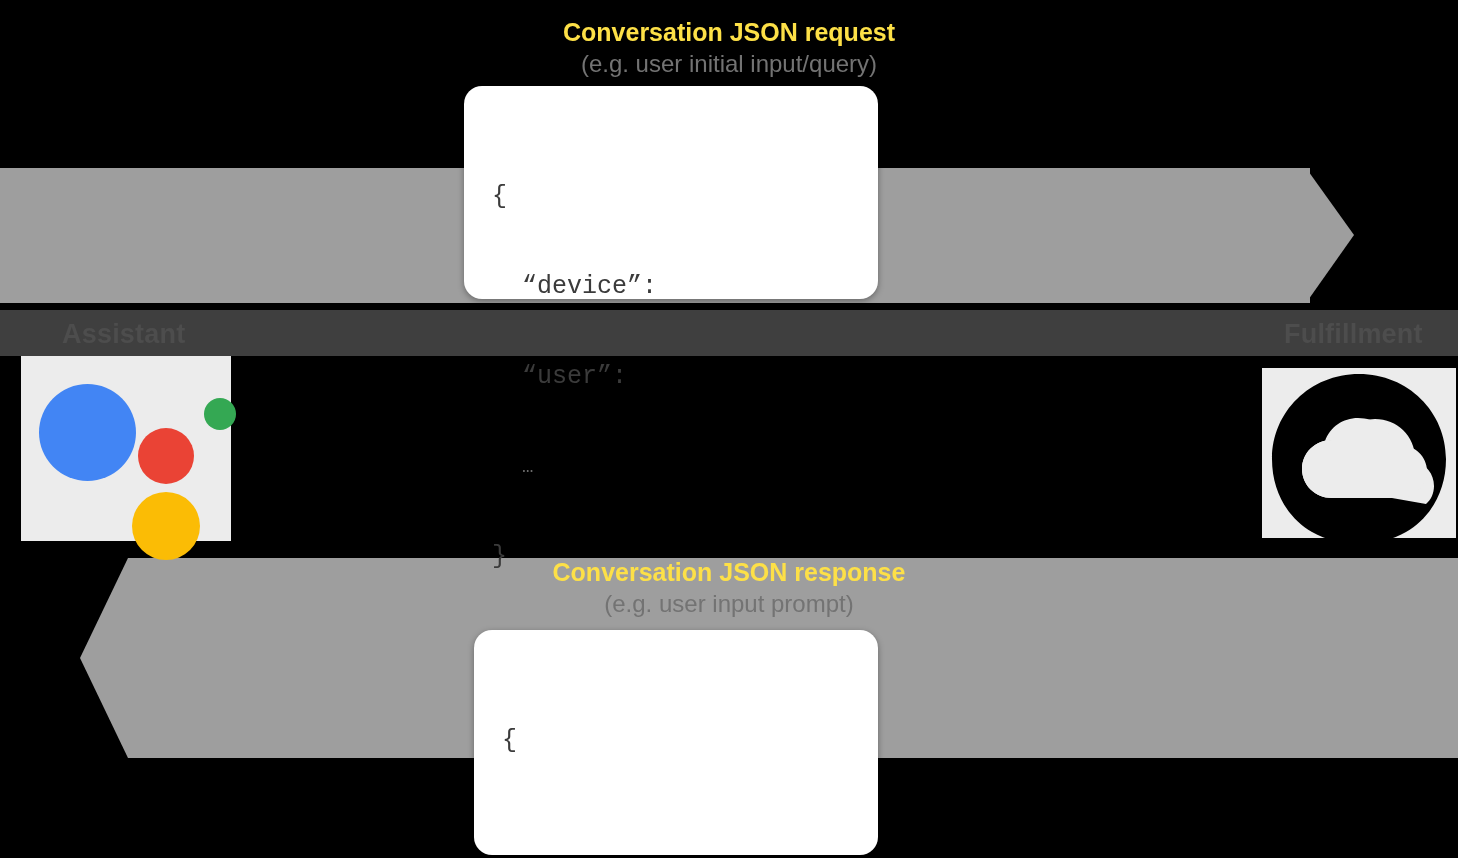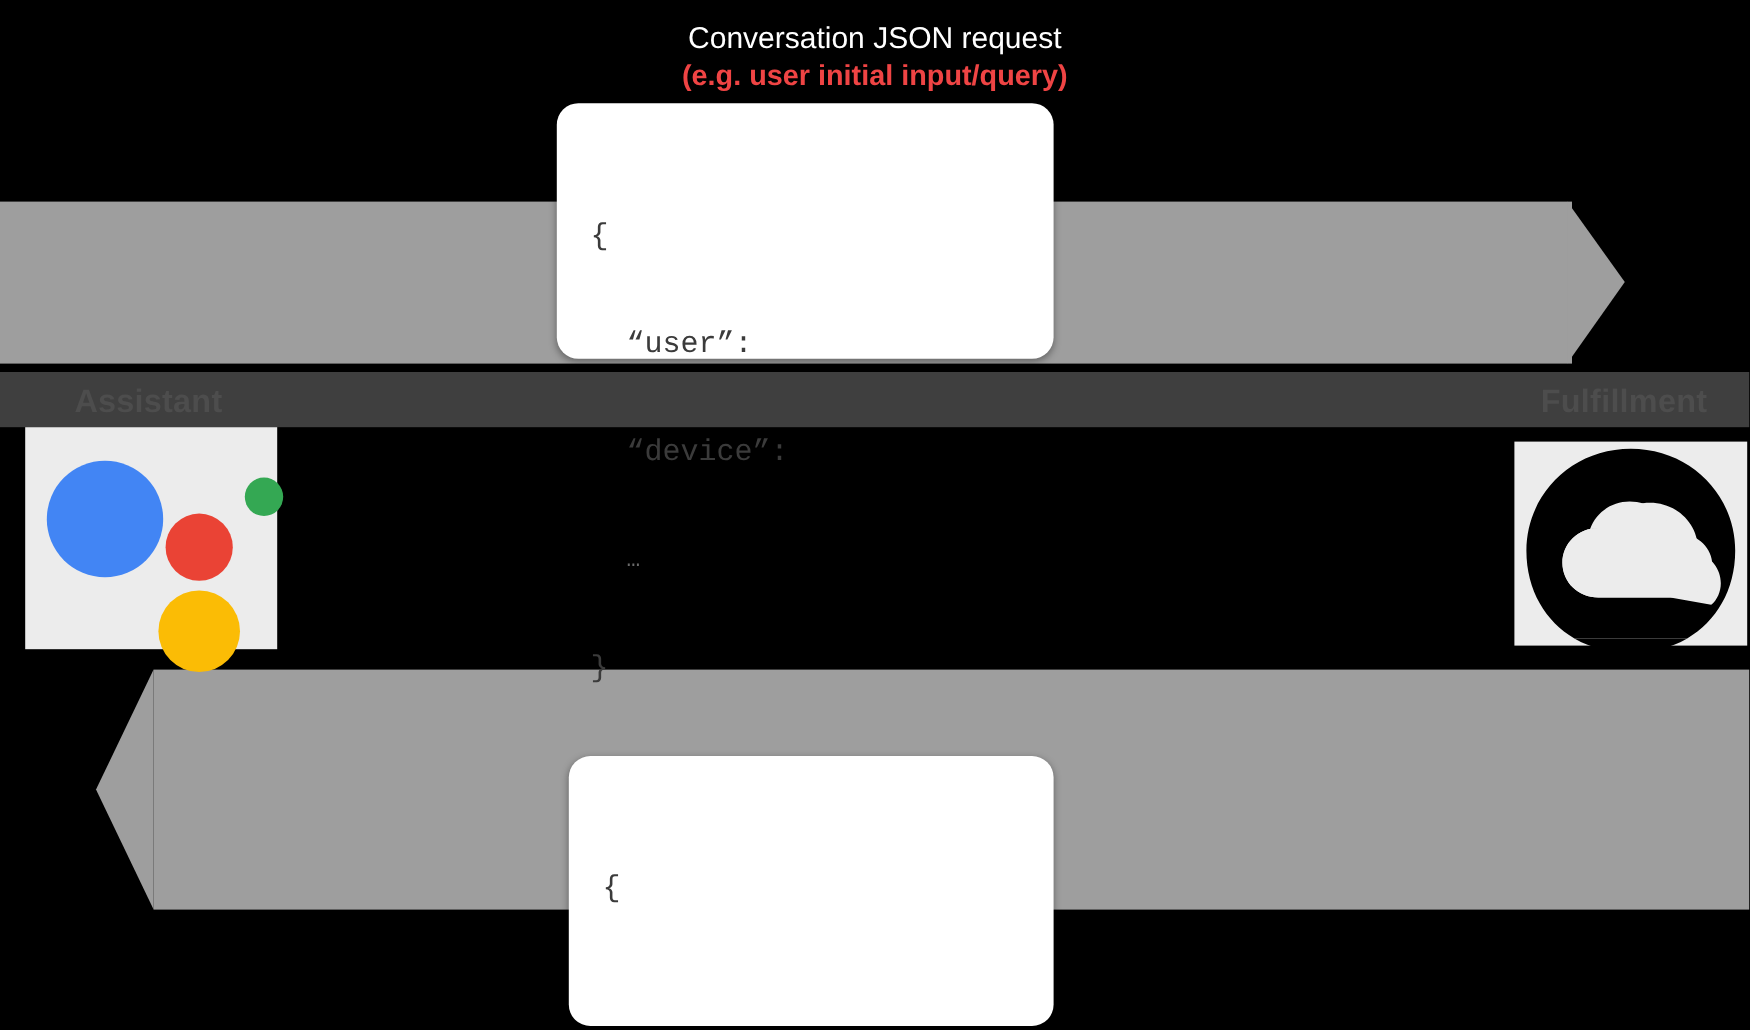--- a/index.html
+++ b/index.html
@@ -117,29 +117,29 @@
 
   
   .flow-caption {
     position: absolute;
     text-align: center;
     width: 1458px;
     left: 0;
   }
   .flow-caption .title {
     font-size: 25px;
-    font-weight: 400;
-    color: #ffffff;
+    font-weight: 700;
+    color: #fde047;
     line-height: 32px;
     white-space: nowrap;
   }
   .flow-caption .subtitle {
     font-size: 24px;
-    font-weight: 700;
-    color: #ef4444;
+    font-weight: 400;
+    color: #737373;
     line-height: 32px;
     white-space: nowrap;
   }
   .caption-request  { top: 16px; }
   .caption-response { top: 556px; }
 
   
   .json-card {
     position: absolute;
     background: #ffffff;
@@ -222,25 +222,29 @@
         C57 68 60 68 62 68
         Z"></path>
     </svg>
   </div>
 
   <div class="flow-caption caption-request">
     <div class="title">Conversation JSON request</div>
     <div class="subtitle">(e.g. user initial input/query)</div>
   </div>
 
+  <div class="flow-caption caption-response">
+    <div class="title">Conversation JSON response</div>
+    <div class="subtitle">(e.g. user input prompt)</div>
+  </div>
 
   <div class="json-card request">
     <span class="json-line">{</span>
+    <span class="json-line indent">“device”:</span>
     <span class="json-line indent">“user”:</span>
-    <span class="json-line indent">“device”:</span>
     <span class="json-line indent ellipsis">…</span>
     <span class="json-line">}</span>
   </div>
 
   <div class="json-card response">
     <span class="json-line">{</span>
     
     
     
   </div>

